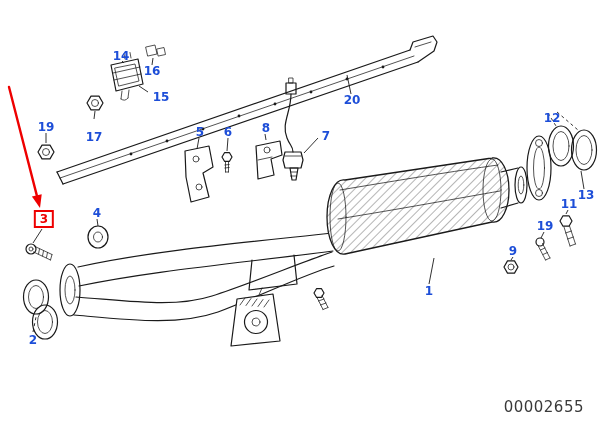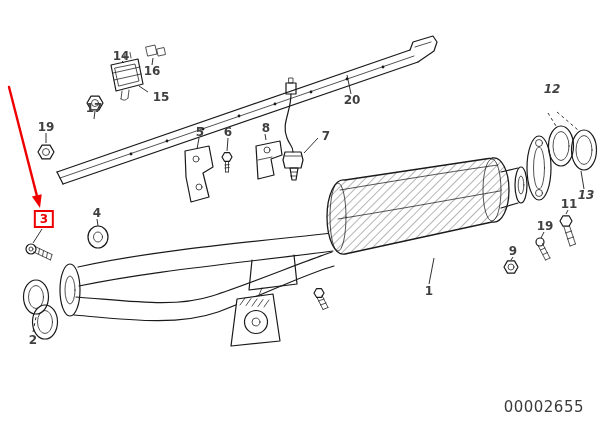--- a/index.html
+++ b/index.html
@@ -12,21 +12,21 @@
   .ink   { stroke:var(--line); fill:none; stroke-width:1.2; stroke-linecap:round; stroke-linejoin:round; }
   .thin  { stroke-width:0.75; }
   .leader{ stroke:var(--line); fill:none; stroke-width:0.9; }
   .dashed{ stroke-dasharray:3 3; }
   .dot   { fill:var(--line); stroke:none; }
   .paper { fill:#ffffff; stroke:none; }
   .red-stroke { stroke:var(--highlight); fill:none; stroke-width:2.4; stroke-linecap:round; }
   .red-fill   { fill:var(--highlight); stroke:none; }
   .part-label {
     position:absolute; transform:translate(-50%,-50%);
-    font-size:12px; font-weight:bold; color:#404040; line-height:1; white-space:nowrap;
+    font-size:12px; font-weight:bold; color:#1d4ed8; line-height:1; white-space:nowrap;
   }
   .part-label.highlighted {
     color:var(--highlight);
     border:2px solid var(--highlight);
     padding:1px 4px;
     background:transparent;
   }
   .doc-number {
     position:absolute; right:16px; bottom:18px;
     font-size:15px; color:#3a3a3a; letter-spacing:0.5px;
@@ -216,24 +216,24 @@
       <div class="part-label" style="left: 33px; top: 340px;">2</div>
       <div class="part-label highlighted" style="left: 44px; top: 219px;">3</div>
       <div class="part-label" style="left: 97px; top: 213px;">4</div>
       <div class="part-label" style="left: 200px; top: 132px;">5</div>
       <div class="part-label" style="left: 228px; top: 132px;">6</div>
       <div class="part-label" style="left: 326px; top: 136px;">7</div>
       <div class="part-label" style="left: 266px; top: 128px;">8</div>
       <div class="part-label" style="left: 513px; top: 251px;">9</div>
       <div class="part-label" style="left: 545px; top: 226px;">19</div>
       <div class="part-label" style="left: 569px; top: 204px;">11</div>
-      <div class="part-label" style="left: 552px; top: 89px; font-style: italic;">12</div>
-      <div class="part-label" style="left: 586px; top: 195px; font-style: italic;">13</div>
+      <div class="part-label" style="left: 552px; top: 118px;">12</div>
+      <div class="part-label" style="left: 586px; top: 195px;">13</div>
       <div class="part-label" style="left: 121px; top: 56px;">14</div>
       <div class="part-label" style="left: 152px; top: 97px; margin-left: 9px;">15</div>
       <div class="part-label" style="left: 152px; top: 71px;">16</div>
-      <div class="part-label" style="left: 94px; top: 108px;">17</div>
+      <div class="part-label" style="left: 94px; top: 137px;">17</div>
       <div class="part-label" style="left: 352px; top: 100px;">20</div>
       <div class="part-label" style="left: 46px; top: 127px;">19</div>
     </div>
 
   <div class="doc-number">00002655</div>
 </div>
 
 </body></html>

